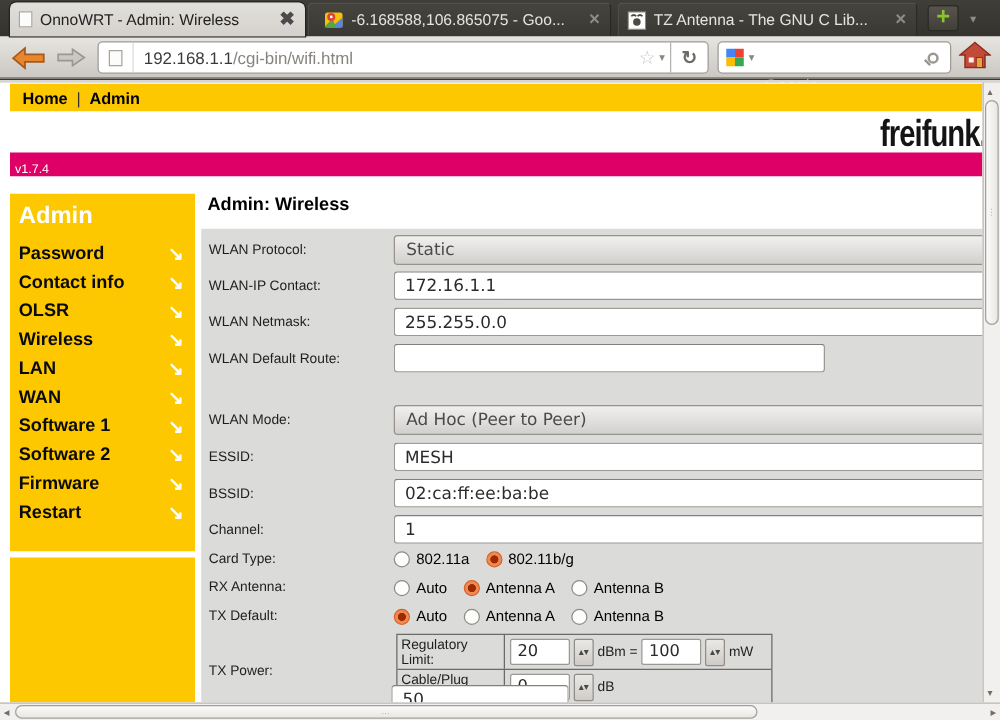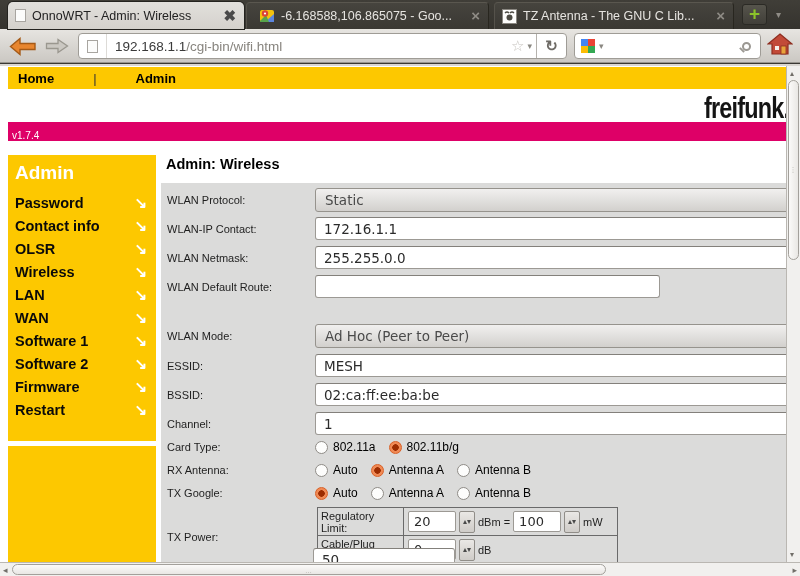--- a/index.html
+++ b/index.html
@@ -49,21 +49,21 @@
   .mag { width:9px; height:9px; border:2px solid #9B9892; border-radius:50%; position:relative; margin-right:3px; flex:none; }
   .mag::after { content:""; position:absolute; width:6px; height:2px; background:#9B9892;
                 left:-5px; bottom:-2px; transform:rotate(45deg); }
   .chromegap { position:absolute; top:64px; left:0; width:800px; height:2px; background:#D9D6D1; }
 
   
   .content { position:absolute; top:66px; left:0; width:800px; height:510px; background:#FFF; }
   .page { position:absolute; top:0; left:0; width:786px; height:496px; overflow:hidden; background:#FFF; }
 
   .topbar { position:absolute; left:8px; top:1px; width:778px; height:22px; background:#FDC800;
-            display:flex; align-items:center; font-size:13px; font-weight:bold; color:#000; padding-left:10px;gap:32px; }
+            display:flex; align-items:center; font-size:13px; font-weight:bold; color:#000; padding-left:10px; }
   .topbar .sep { font-weight:normal; color:#333; margin:0 7px; }
   .logo { position:absolute; top:25px; right:-10px; font-size:30px; font-weight:bold; color:#141414;
           letter-spacing:-1px; transform:scaleX(0.78); transform-origin:right center; white-space:nowrap; }
   .pinkbar { position:absolute; left:8px; top:56px; width:778px; height:19px; background:#DE0067;
              color:#FFF; font-size:10px; display:flex; align-items:flex-end; padding-left:4px; }
 
   .sidebar1 { position:absolute; left:8px; top:89px; width:148px; height:286px; background:#FDC800; }
   .side-title { font-size:19px; font-weight:bold; color:#FFF; padding:7px 0 7px 7px; }
   .side-item { height:23px; display:flex; justify-content:space-between; align-items:center;
                padding:0 9px 0 7px; font-size:14.5px; font-weight:bold; color:#0A0A0A; }
@@ -314,21 +314,21 @@
               <span class="radio sel"></span>
               <span class="radio-label">Antenna A</span>
             </span>
             <span class="radio-opt">
               <span class="radio"></span>
               <span class="radio-label">Antenna B</span>
             </span>
           </div>
       </div>
       <div class="frow r11 radio-row">
-        <label>TX Google:</label>
+        <label>TX Default:</label>
         <div style="display:flex;">
             <span class="radio-opt">
               <span class="radio sel"></span>
               <span class="radio-label">Auto</span>
             </span>
             <span class="radio-opt">
               <span class="radio"></span>
               <span class="radio-label">Antenna A</span>
             </span>
             <span class="radio-opt">

